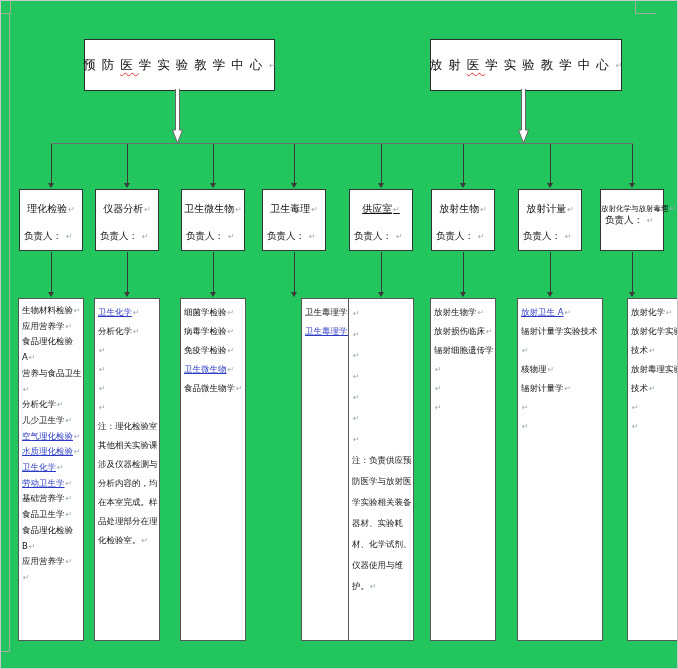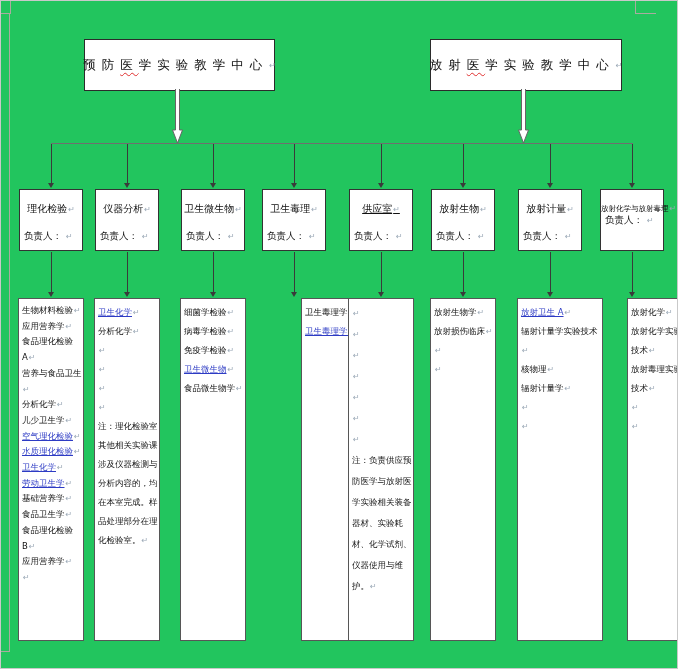--- a/index.html
+++ b/index.html
@@ -210,20 +210,21 @@
       <span class="mid-manager"><span class="manager-text">负责人：</span> <span class="eol">↵</span></span>
     </div>
     <div class="arrow arrow-2" style="left: 458px; top: 251px; height: 45px;">
       <div class="shaft"></div>
       <div class="head"></div>
     </div>
     <div class="det-box" style="left: 429px; width: 66px;">
       <div class="lines">
             <div class="line plain"><span class="txt">放射生物学</span><span class="eol">↵</span></div>
             <div class="line plain"><span class="txt">放射损伤临床</span><span class="eol">↵</span></div>
+            <div class="line plain"><span class="txt">辐射细胞遗传学</span><span class="eol">↵</span></div>
             <div class="line plain"><span class="txt"></span><span class="eol">↵</span></div>
             <div class="line plain"><span class="txt"></span><span class="eol">↵</span></div>
           </div>
     </div>
   </div>
 
   <div class="col" data-index="6">
     <div class="arrow arrow-1" style="left: 545px; top: 143px; height: 44px;">
       <div class="shaft"></div>
       <div class="head"></div>

